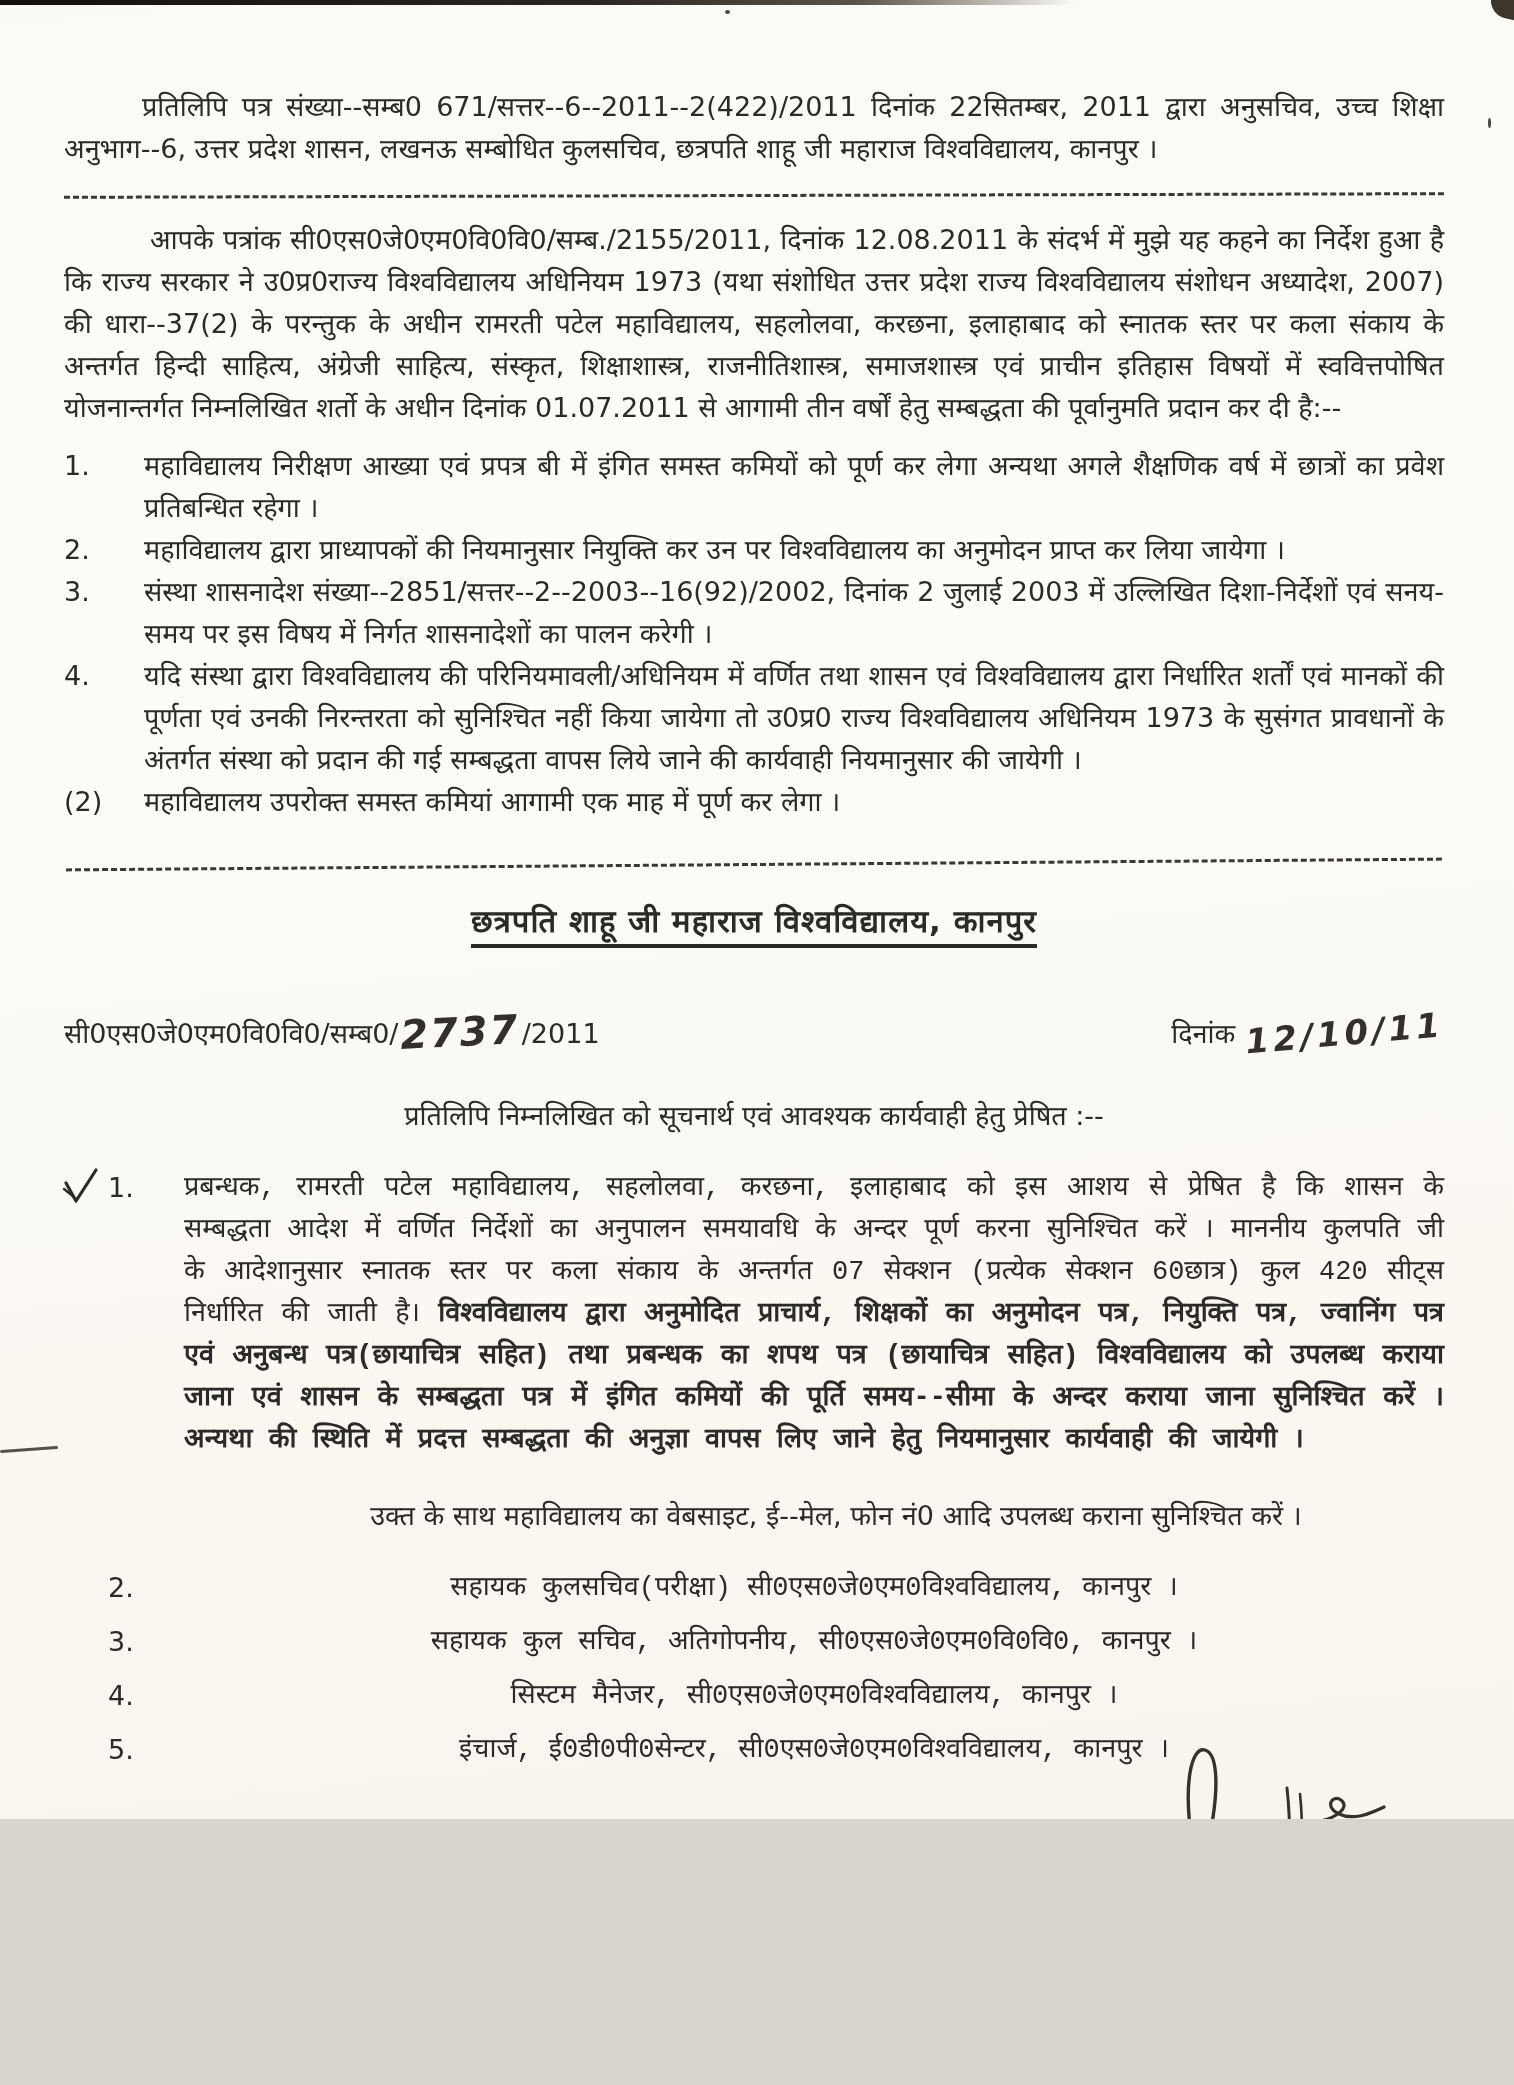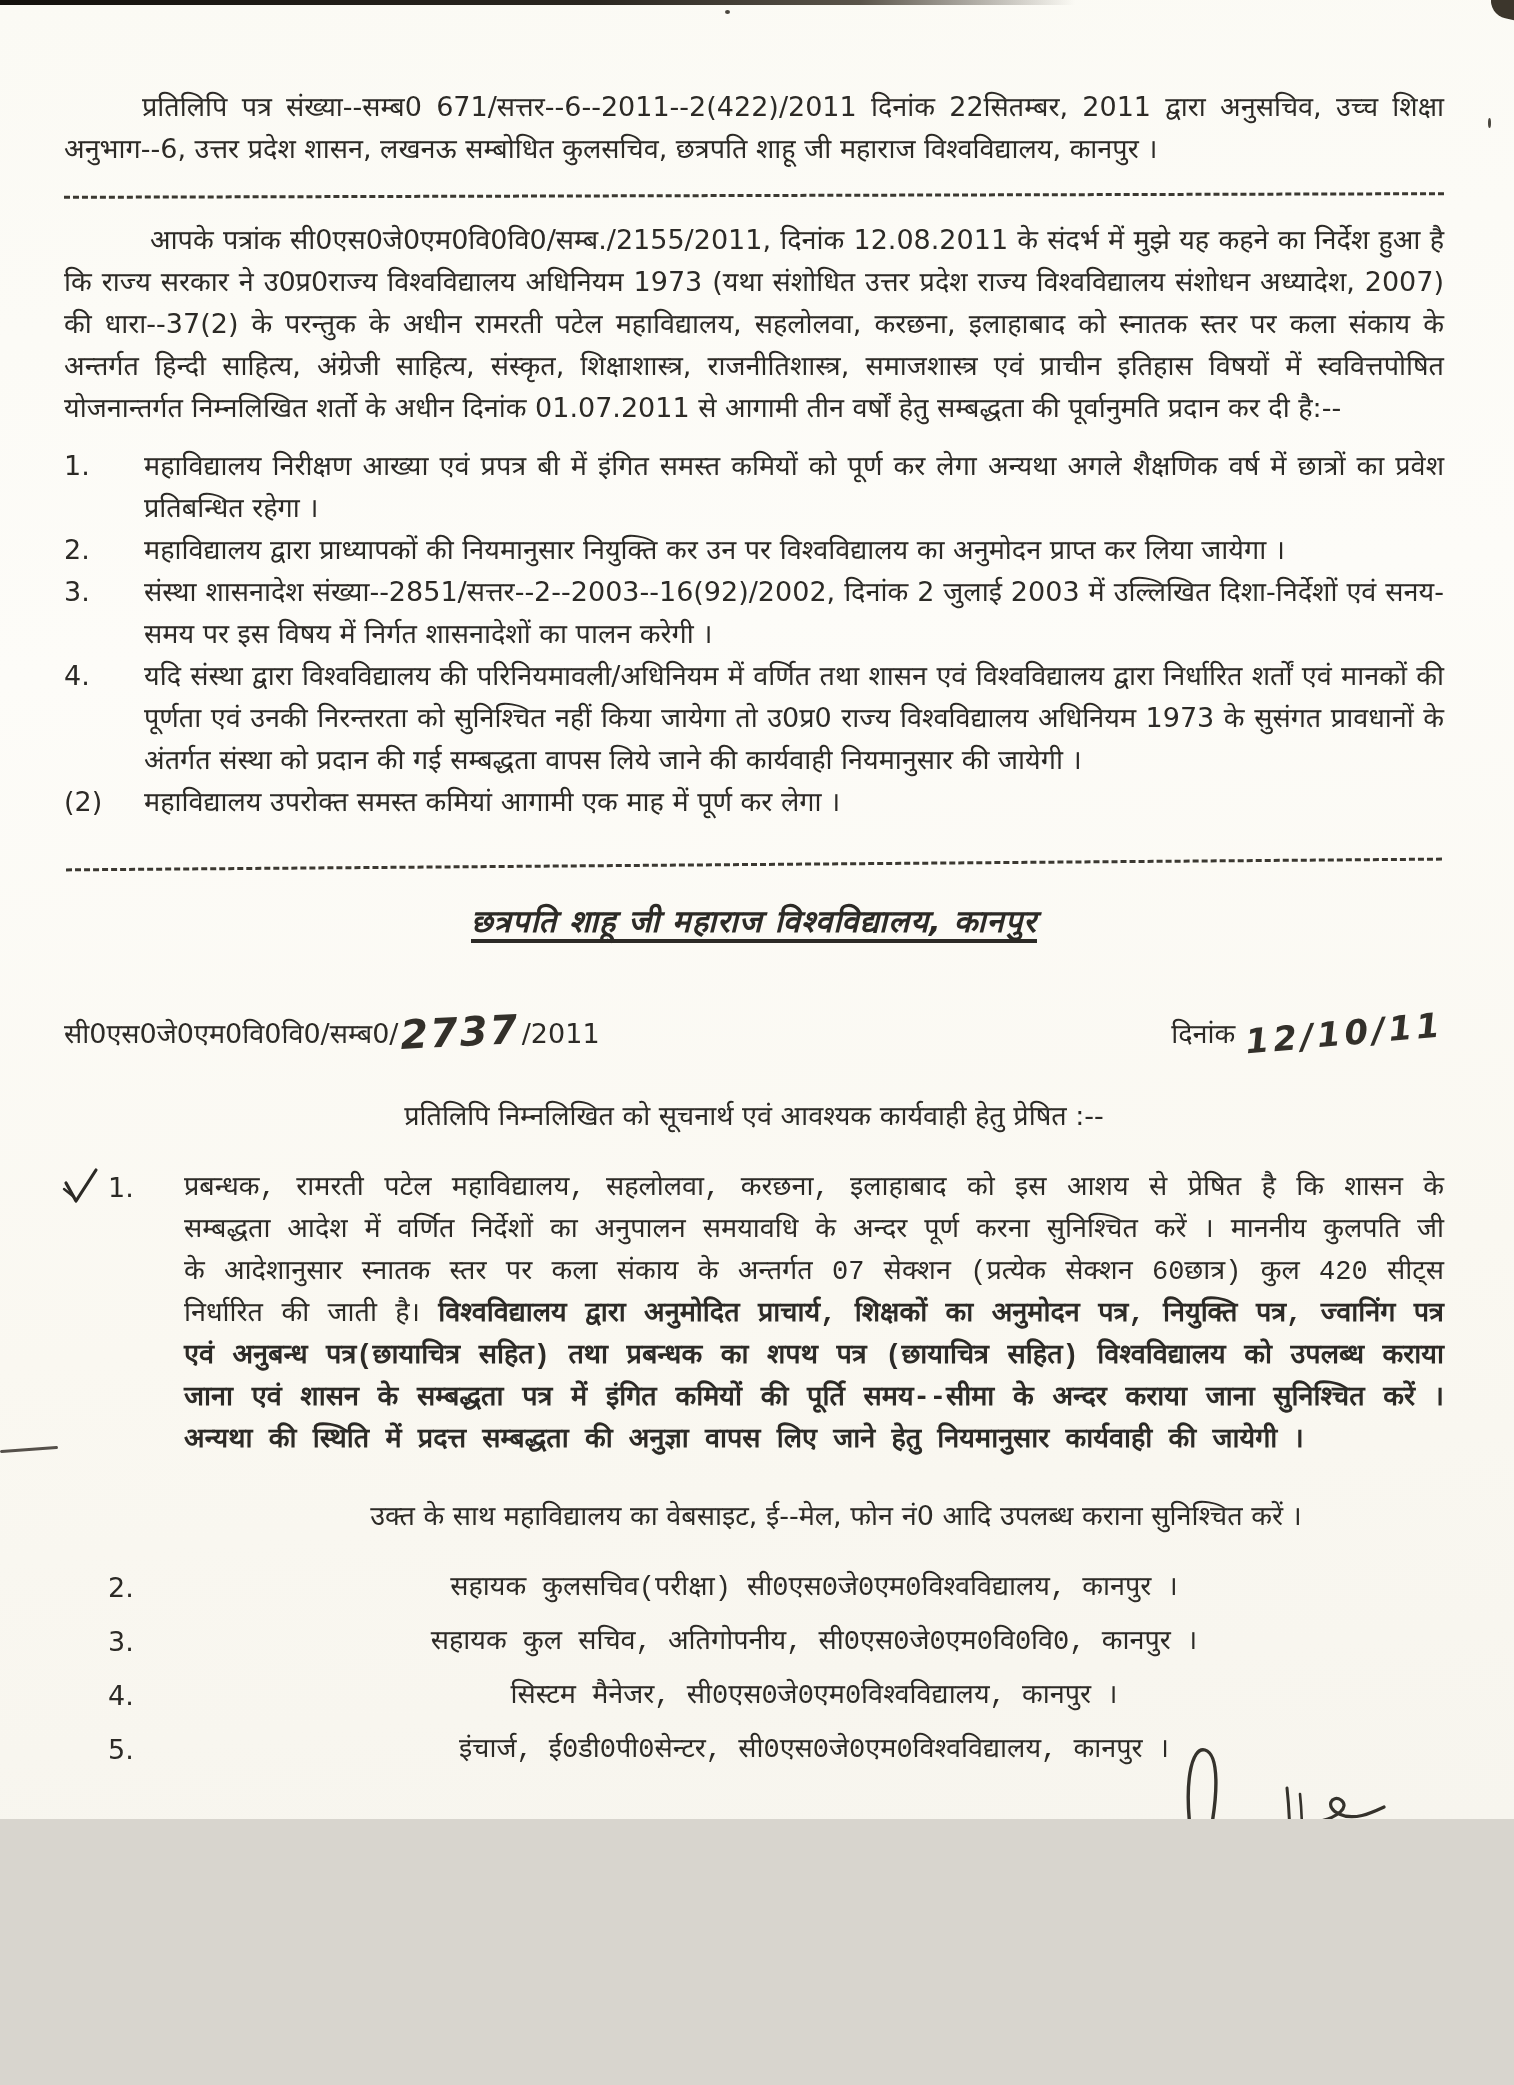--- a/index.html
+++ b/index.html
@@ -51,21 +51,21 @@
   .cond-list { margin-top:16px; }
   .cond-row { display:flex; }
   .cond-num { flex:0 0 80px; text-align:left; }
   .cond-text { flex:1; text-align:justify; }
 
   .uni-heading {
     margin-top:34px; text-align:center; text-indent:0;
     font-weight:bold; font-size:31px; letter-spacing:1px;
   }
   .uni-heading .u {
-    border-bottom:4px solid #2c2a26; font-style:italic;
+    border-bottom:4px solid #2c2a26; padding-bottom:5px;
   }
 
   .ref-line {
     margin-top:66px; display:flex; justify-content:space-between;
     align-items:flex-end; text-indent:0; text-align:left;
   }
   .ref-left { white-space:nowrap; }
   .handwrite {
     display:inline-block; font-style:italic; font-weight:bold;
     letter-spacing:2px; color:#33302a;

